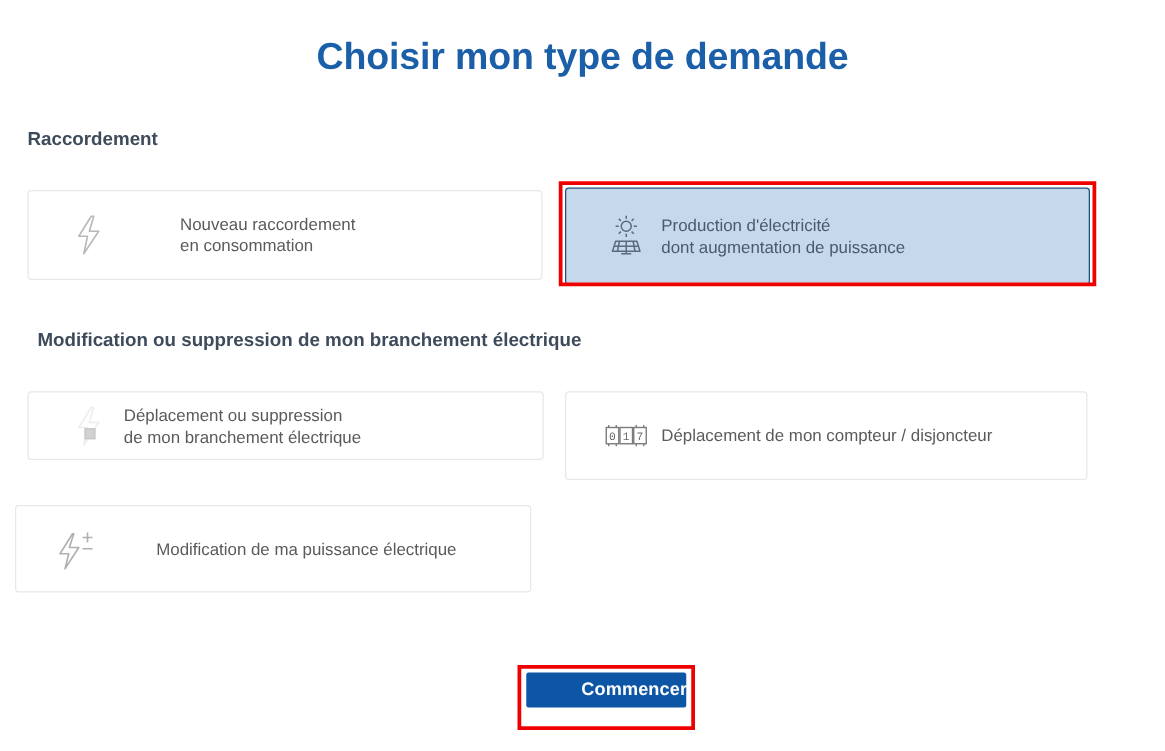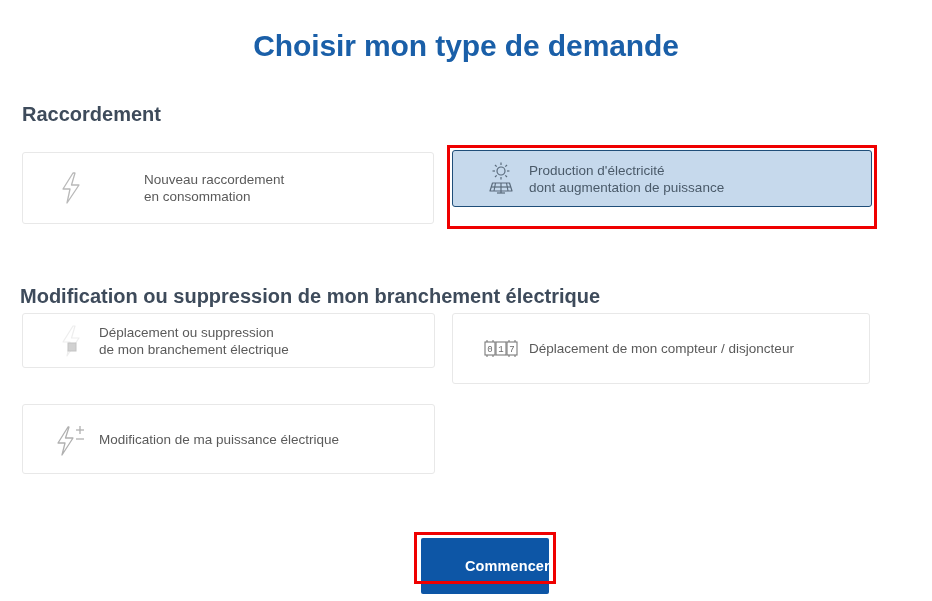--- a/index.html
+++ b/index.html
@@ -24,27 +24,27 @@
     font-weight: bold;
     letter-spacing: -0.1px;
     margin: 0;
     padding-top: 28px;
     line-height: 1.2;
   }
 
   
   .section-heading {
     color: #3e4b5b;
-    font-size: 20px;
+    font-size: 15px;
     font-weight: bold;
     margin: 0;
     padding: 0;
   }
   #section-raccordement-heading { position: absolute; left: 22px; top: 103px; }
-  #section-modification-heading { position: absolute; left: 20px; top: 264px; margin-top: 21px; }
+  #section-modification-heading { position: absolute; left: 30px; top: 264px; }
 
   
   .card {
     position: absolute;
     background: #ffffff;
     border: 1px solid #e8e8e8;
     border-radius: 3px;
     display: flex;
     align-items: center;
     cursor: pointer;
@@ -65,41 +65,41 @@
     color: #5a5a5a;
     font-size: 13.5px;
     line-height: 17px;
     white-space: pre-line;
     padding-right: 14px;
   }
   .card.selected .card-label { color: #4a5a69; }
 
   
   #card-nouveau-raccordement { left: 22px;  top: 152px; width: 412px; height: 72px; gap: 45px; }
-  #card-production-electricite { left: 452px; top: 150px; width: 420px; height: 57px; }
+  #card-production-electricite { left: 452px; top: 150px; width: 420px; height: 78px; }
   #card-deplacement-suppression { left: 22px;  top: 313px; width: 413px; height: 55px; }
   #card-deplacement-compteur { left: 452px; top: 313px; width: 418px; height: 71px; }
-  #card-modification-puissance { left: 22px;  top: 404px; width: 413px; height: 70px; }
+  #card-modification-puissance { left: 12px;  top: 404px; width: 413px; height: 70px; gap: 36px; }
 
   
   .annotation-box {
     position: absolute;
     border: 3px solid #ef0000;
     pointer-events: none;
   }
   #annotation-production { left: 447px; top: 145px; width: 430px; height: 84px; }
   #annotation-commencer { left: 414px; top: 532px; width: 142px; height: 52px; }
 
   
   .start-button {
     position: absolute;
     left: 421px;
     top: 538px;
     width: 128px;
-    height: 56px;
+    height: 28px;
     background: #0d56a6;
     color: #ffffff;
     border: none;
     border-radius: 2px;
     font-family: "Liberation Sans", sans-serif;
     font-size: 14.5px;
     font-weight: bold;
     cursor: pointer;
     letter-spacing: 0.1px;
     padding-left: 44px;

